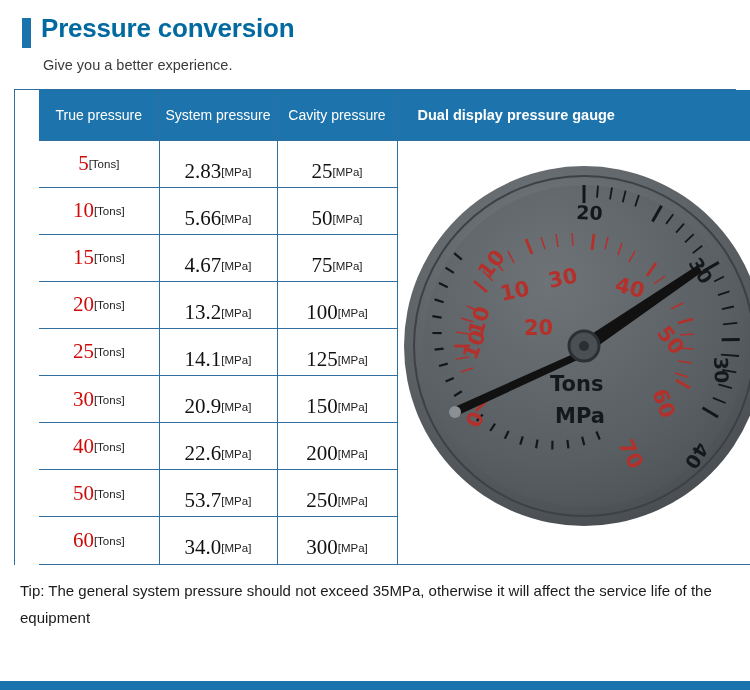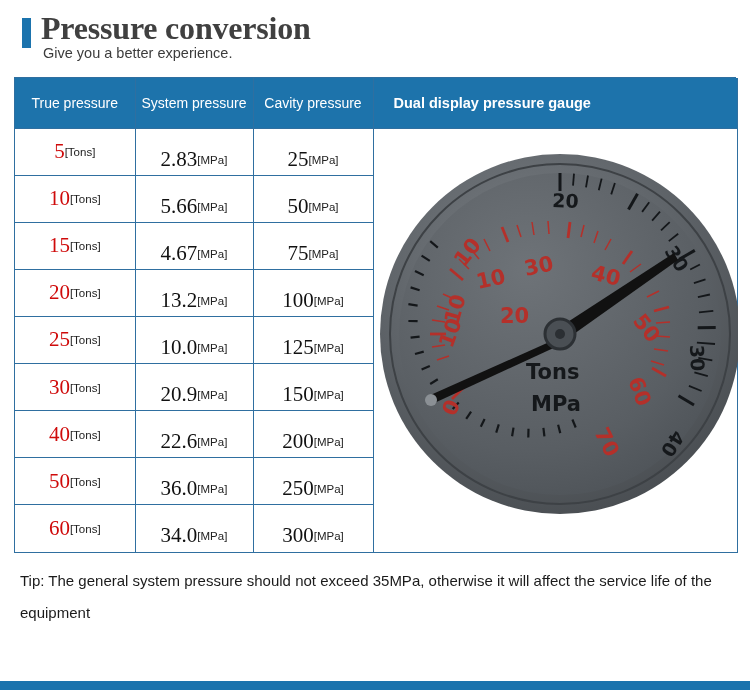--- a/index.html
+++ b/index.html
@@ -27,40 +27,41 @@
   .header-bar {
     width: 9px;
     height: 30px;
     background: #1b73ad;
     margin-top: 4px;
     margin-right: 10px;
     flex: 0 0 auto;
   }
   .header-text { display: flex; flex-direction: column; }
   .title {
-    font-family: Liberation Serif, serif;
+    font-family: Liberation Sans, sans-serif;
     font-weight: bold;
-    font-size: 32px;
-    color: #404040;
+    font-size: 26px;
+    color: #0369a1;
     line-height: 28px;
     letter-spacing: -0.2px;
   }
   .subtitle {
     font-size: 14.5px;
     color: #3c3c3c;
-    margin-top: 3px;
+    margin-top: 15px;
     margin-left: 2px;
   }
   
   .table-wrap {
     margin: 10px 14px 0 14px;
     border: 1px solid #2f6fa0;
     border-right: none;
     border-bottom: none;
     width: 722px;
+    padding-left: 24px;
   }
   table {
     border-collapse: collapse;
     width: 100%;
     table-layout: fixed;
   }
   th, td {
     border: 1px solid #2f6fa0;
     border-top: none;
     border-left: none;
@@ -121,21 +122,21 @@
     position: relative;
     width: 364px;
     height: 423px;
     overflow: hidden;
   }
   
   .tip {
     margin: 12px 20px 0 20px;
     font-size: 15px;
     color: #1b1b1b;
-    line-height: 32px;
+    line-height: 27px;
     max-width: 710px;
   }
   
   .bottom-strip {
     position: absolute;
     left: 0; bottom: 0;
     width: 750px;
     height: 9px;
     background: #1b73ad;
   }
@@ -407,21 +408,21 @@
 
         <tr>
           <td class="cell">
             <div class="cellinner">
               <span class="val-red">25</span>
               <span class="unit">[Tons]</span>
             </div>
           </td>
           <td class="cell">
             <div class="cellinner">
-              <span class="val-black">10.0</span>
+              <span class="val-black">14.1</span>
               <span class="unit">[MPa]</span>
             </div>
           </td>
           <td class="cell">
             <div class="cellinner">
               <span class="val-black">125</span>
               <span class="unit">[MPa]</span>
             </div>
           </td>
         </tr>
@@ -470,21 +471,21 @@
 
         <tr>
           <td class="cell">
             <div class="cellinner">
               <span class="val-red">50</span>
               <span class="unit">[Tons]</span>
             </div>
           </td>
           <td class="cell">
             <div class="cellinner">
-              <span class="val-black">36.0</span>
+              <span class="val-black">53.7</span>
               <span class="unit">[MPa]</span>
             </div>
           </td>
           <td class="cell">
             <div class="cellinner">
               <span class="val-black">250</span>
               <span class="unit">[MPa]</span>
             </div>
           </td>
         </tr>

